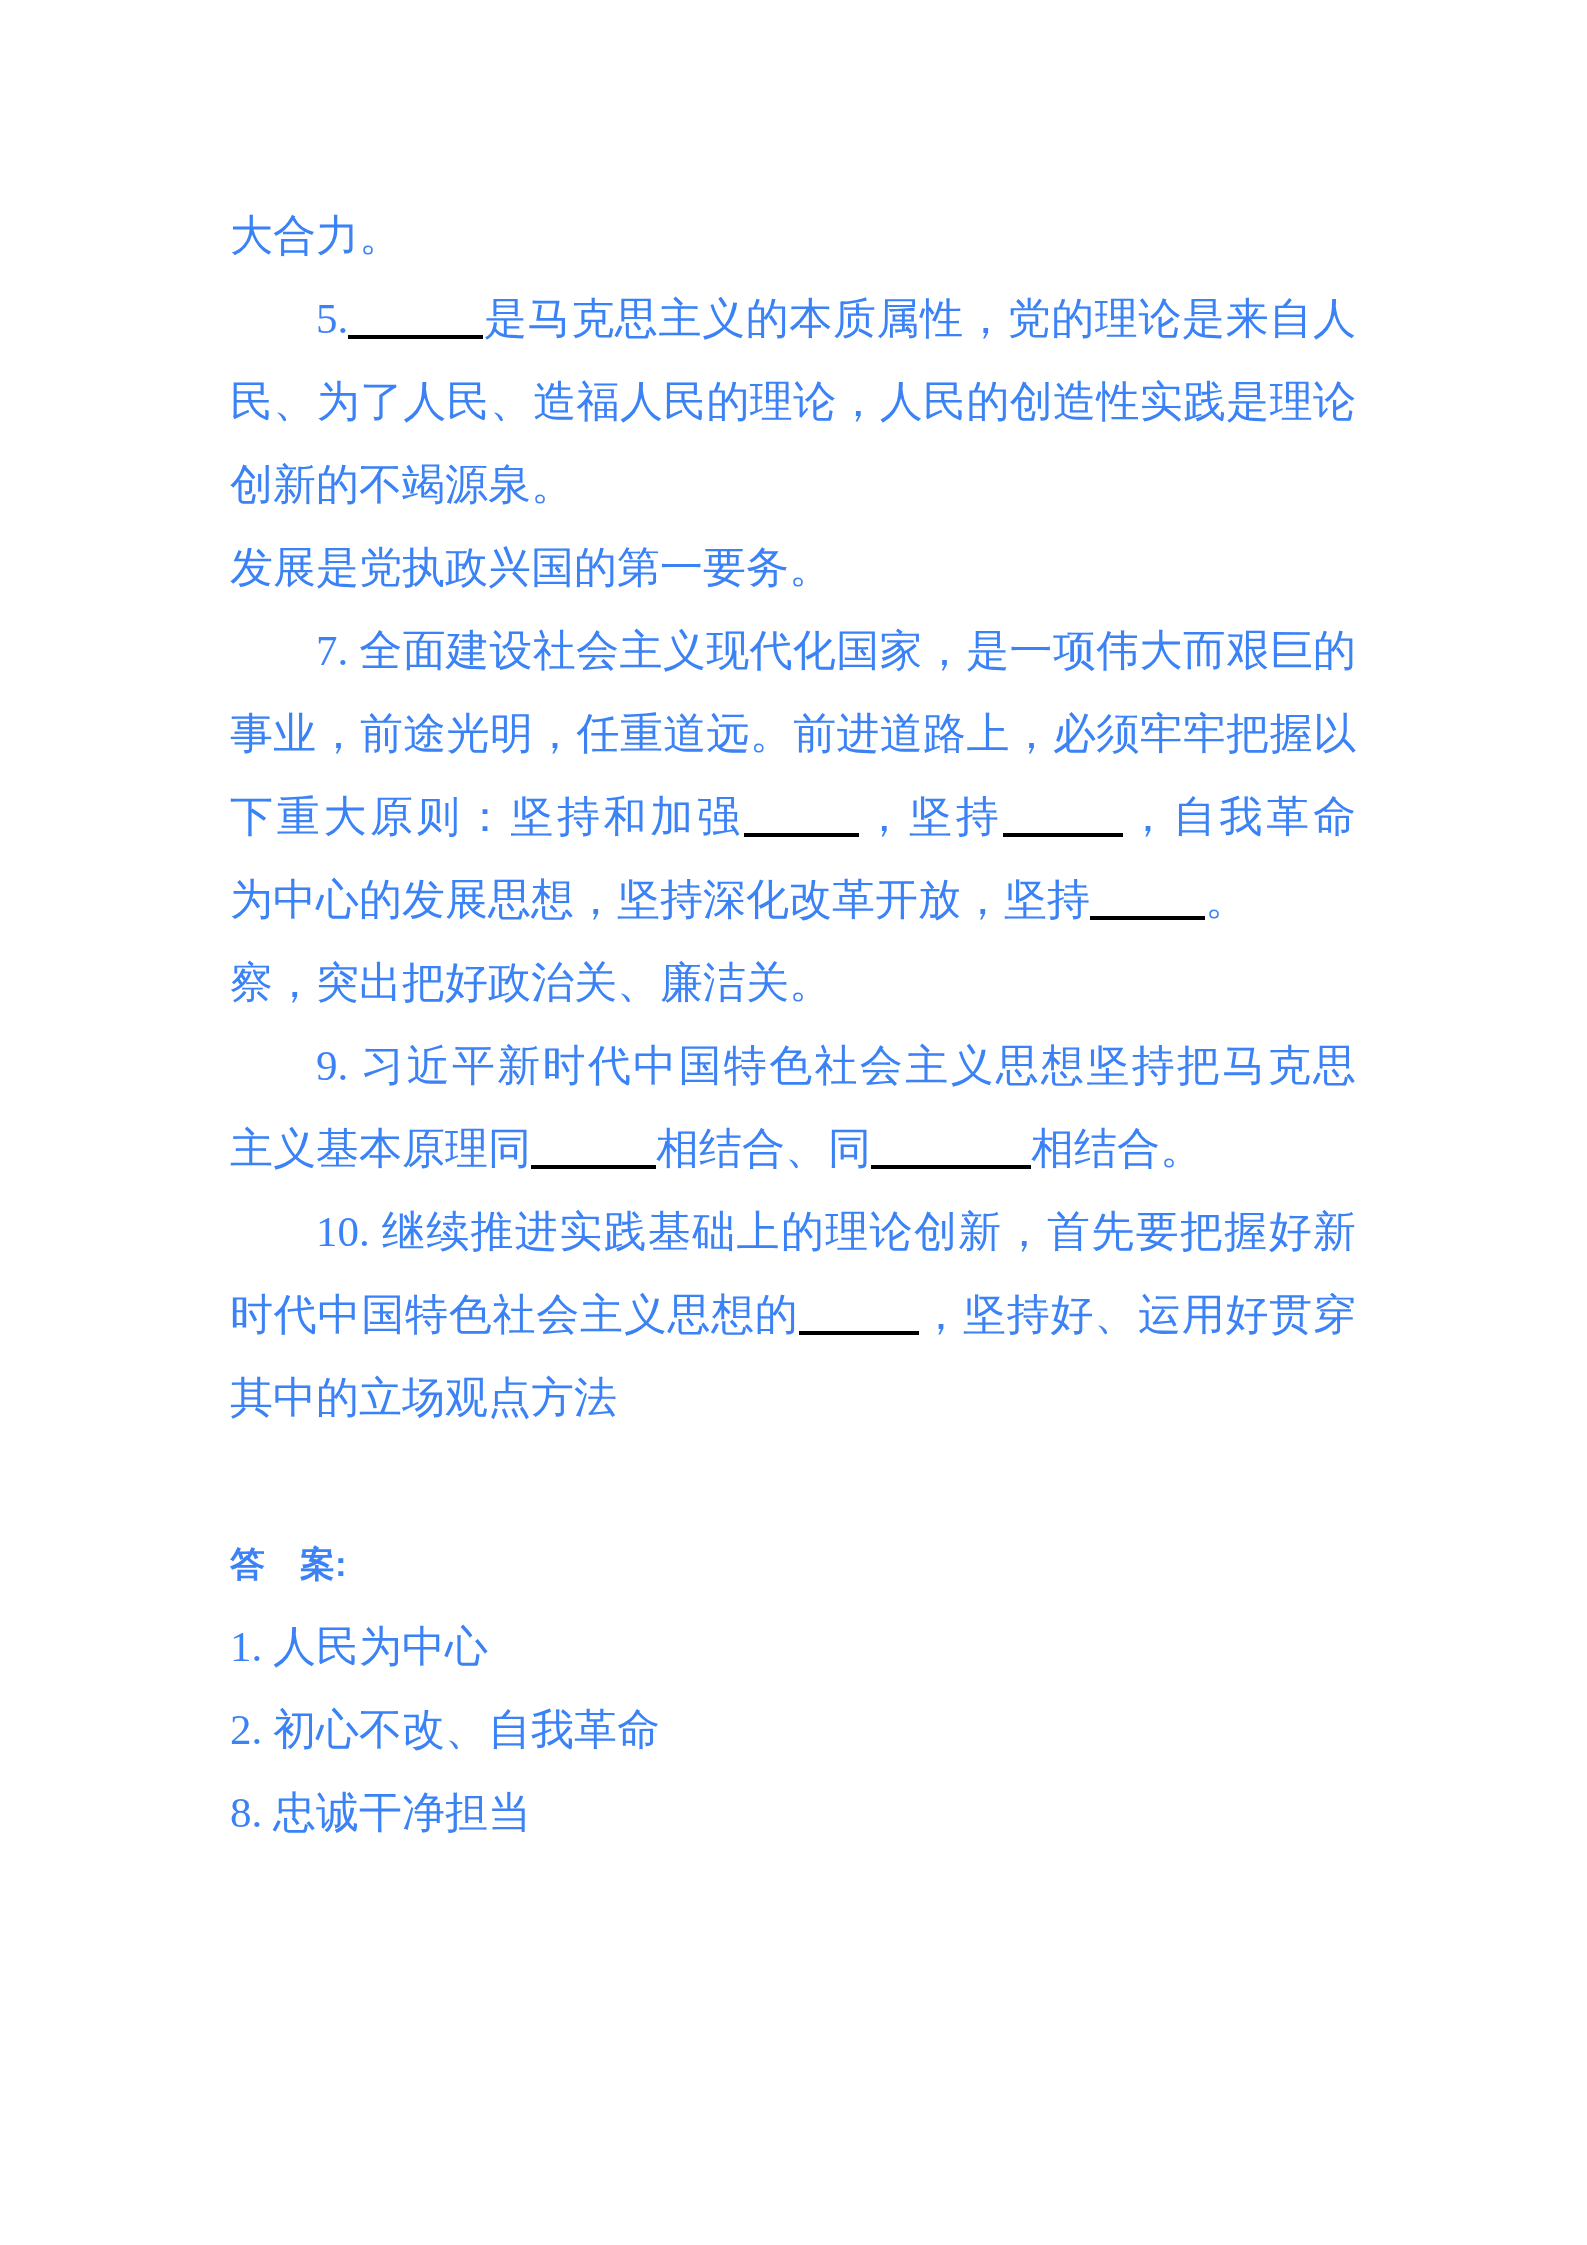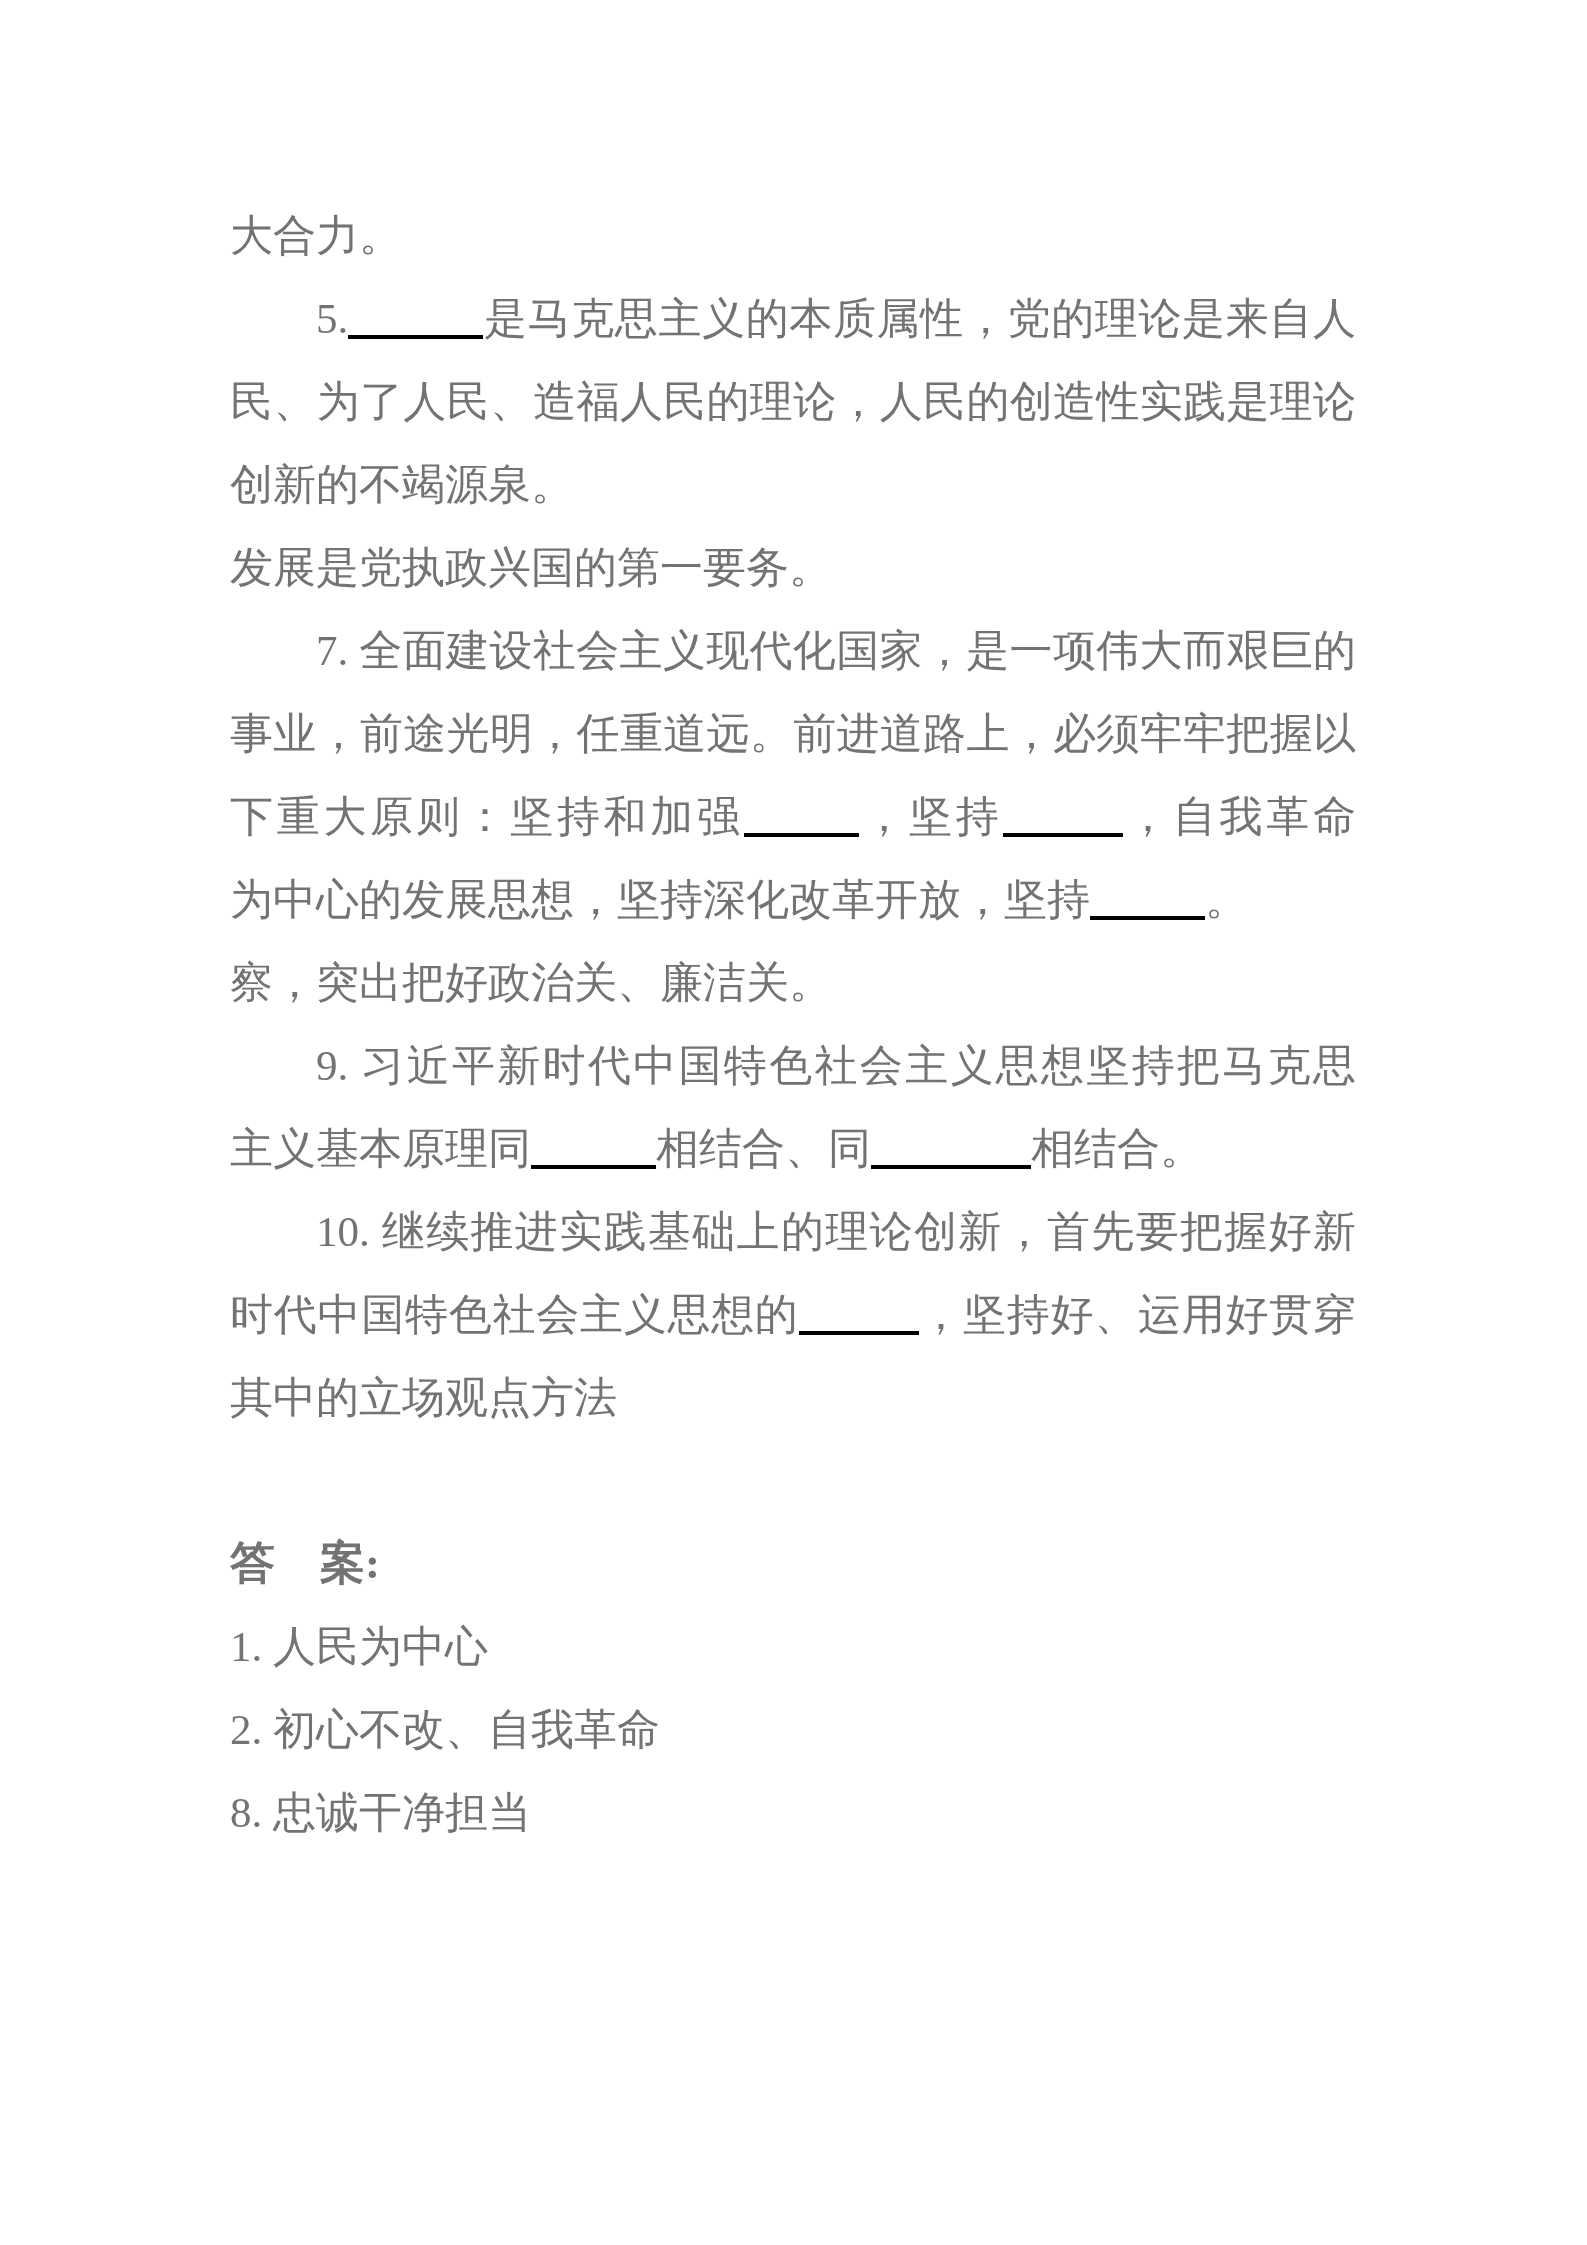--- a/index.html
+++ b/index.html
@@ -1,21 +1,21 @@
 <!DOCTYPE html>
 <html><head>
 <meta charset="utf-8">
 <style>
   html, body { margin: 0; padding: 0; background: #ffffff; }
   .page {
     position: relative;
     width: 1561px;
     height: 2245px;
     background: #ffffff;
-    color: #737373;
+    color: #3b82f6;
     font-family: "Liberation Serif", "DejaVu Serif", serif;
     overflow: hidden;
   }
   .content {
     position: absolute;
     left: 230px;
     top: 194px;
     width: 1126px;
     font-size: 43px;
     line-height: 83px;
@@ -23,23 +23,23 @@
   }
   .line {
     text-align: justify;
     text-align-last: justify;
     white-space: normal;
   }
   .line.last { text-align-last: left; }
   .line.indent { padding-left: 86px; }
   .line.gap { margin-top: 83px; }
   .line.heading {
-    font-family: Liberation Serif, serif;
+    font-family: Liberation Sans, sans-serif;
     font-weight: bold;
-    font-size: 45px;
+    font-size: 35px;
   }
   .blank {
     display: inline-block;
     height: 10px;
     border-bottom: 4px solid #000000;
     margin-bottom: -6px;
   }
 </style>
 </head>
 <body>

